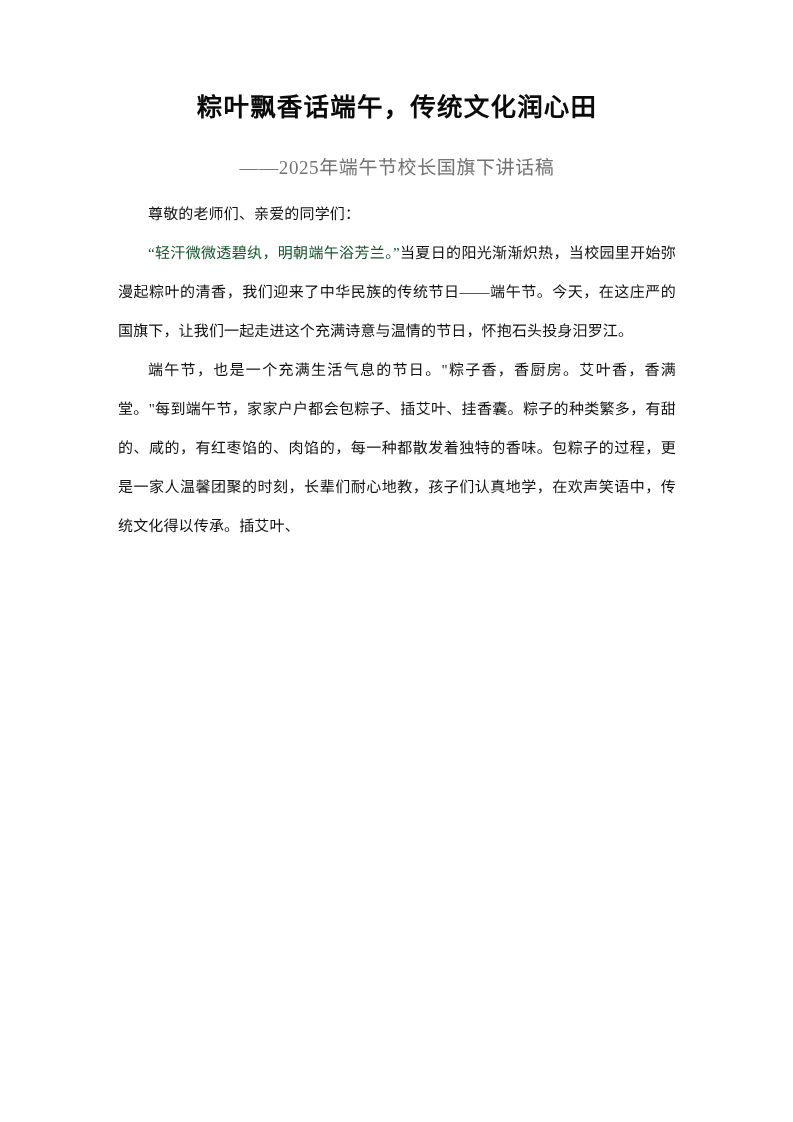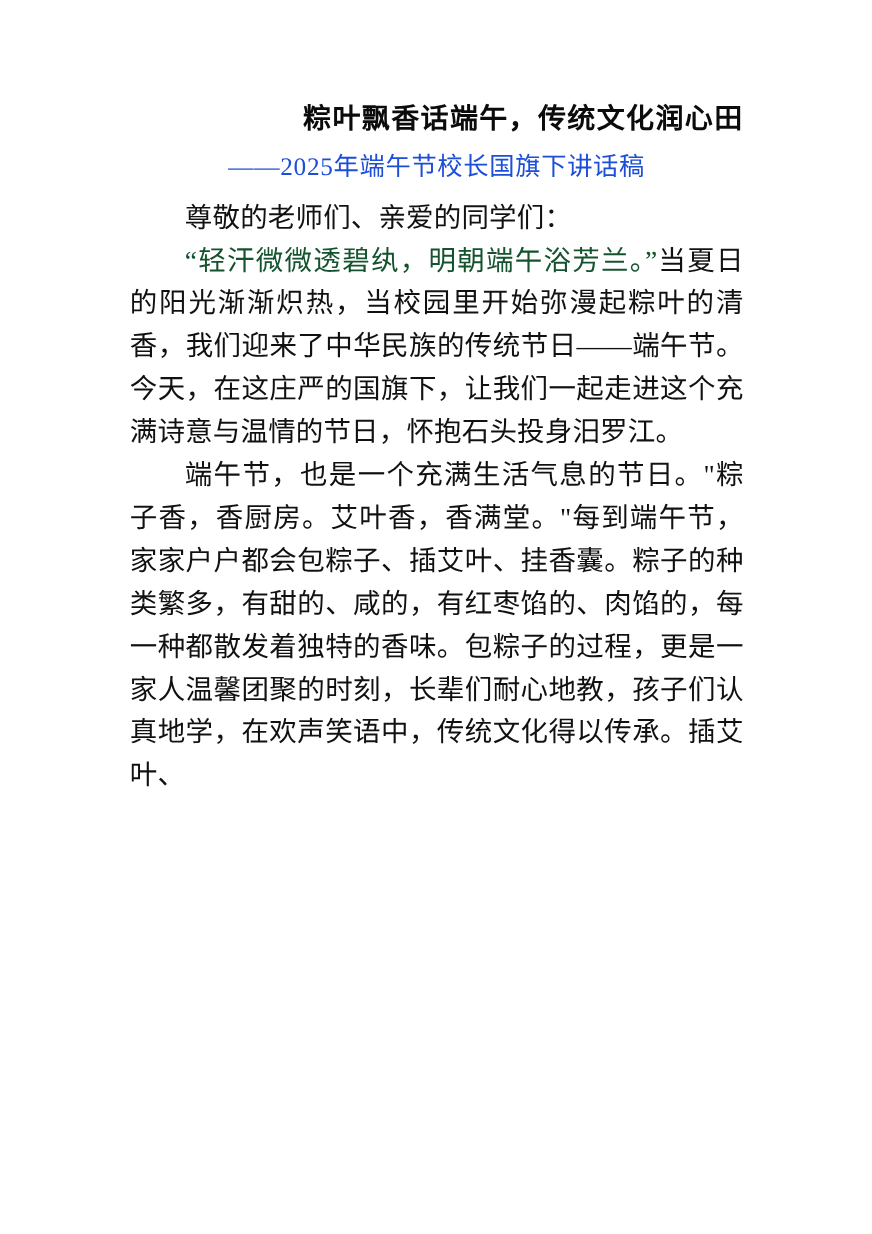--- a/index.html
+++ b/index.html
@@ -28,42 +28,42 @@
     left: 118px;
     top: 88px;
     width: 558px;
   }
 
   
   .doc-title {
     font-family: "Liberation Serif", "DejaVu Serif", serif;
     font-size: 25.5px;
     font-weight: bold;
-    text-align: right;
+    text-align: center;
     letter-spacing: 1.2px;
     line-height: 40px;
-    margin: 0 0 4px 0;
+    margin: 0 0 20px 0;
     color: #0b0b0b;
   }
 
   .doc-subtitle {
     font-family: "Liberation Serif", "DejaVu Serif", serif;
-    font-size: 23px;
+    font-size: 19px;
     font-weight: normal;
     text-align: center;
     letter-spacing: 0.6px;
     line-height: 39px;
     margin: 0 0 8px 0;
-    color: #1d4ed8;
+    color: #737373;
   }
 
   
   .body-text {
     font-family: "Liberation Serif", "DejaVu Serif", serif;
-    font-size: 25px;
+    font-size: 15px;
     line-height: 39px;
     text-align: justify;
     text-justify: inter-ideograph;
     color: #111111;
     letter-spacing: 0.15px;
   }
 
   .para {
     margin: 0;
     text-indent: 2em;

